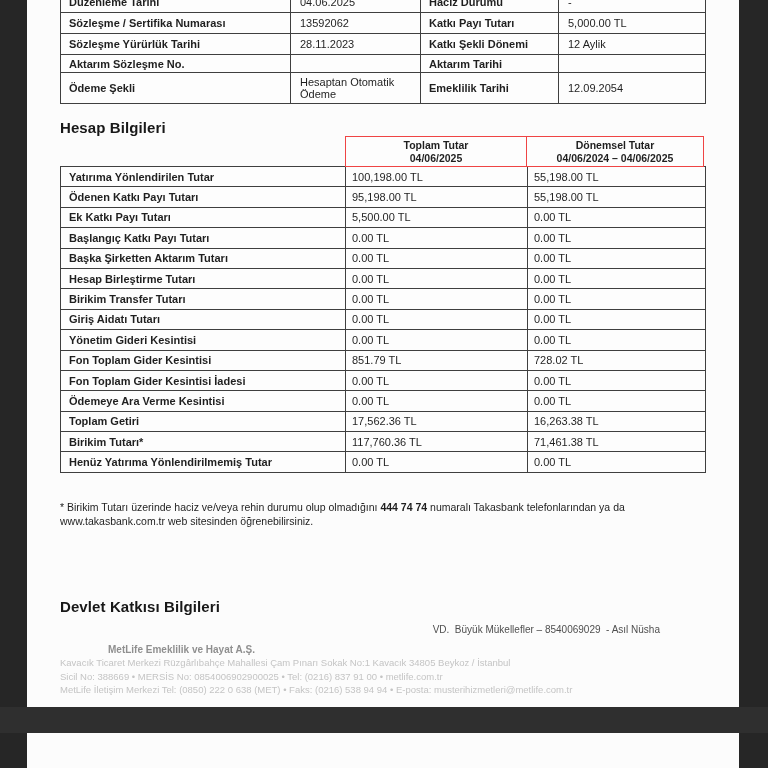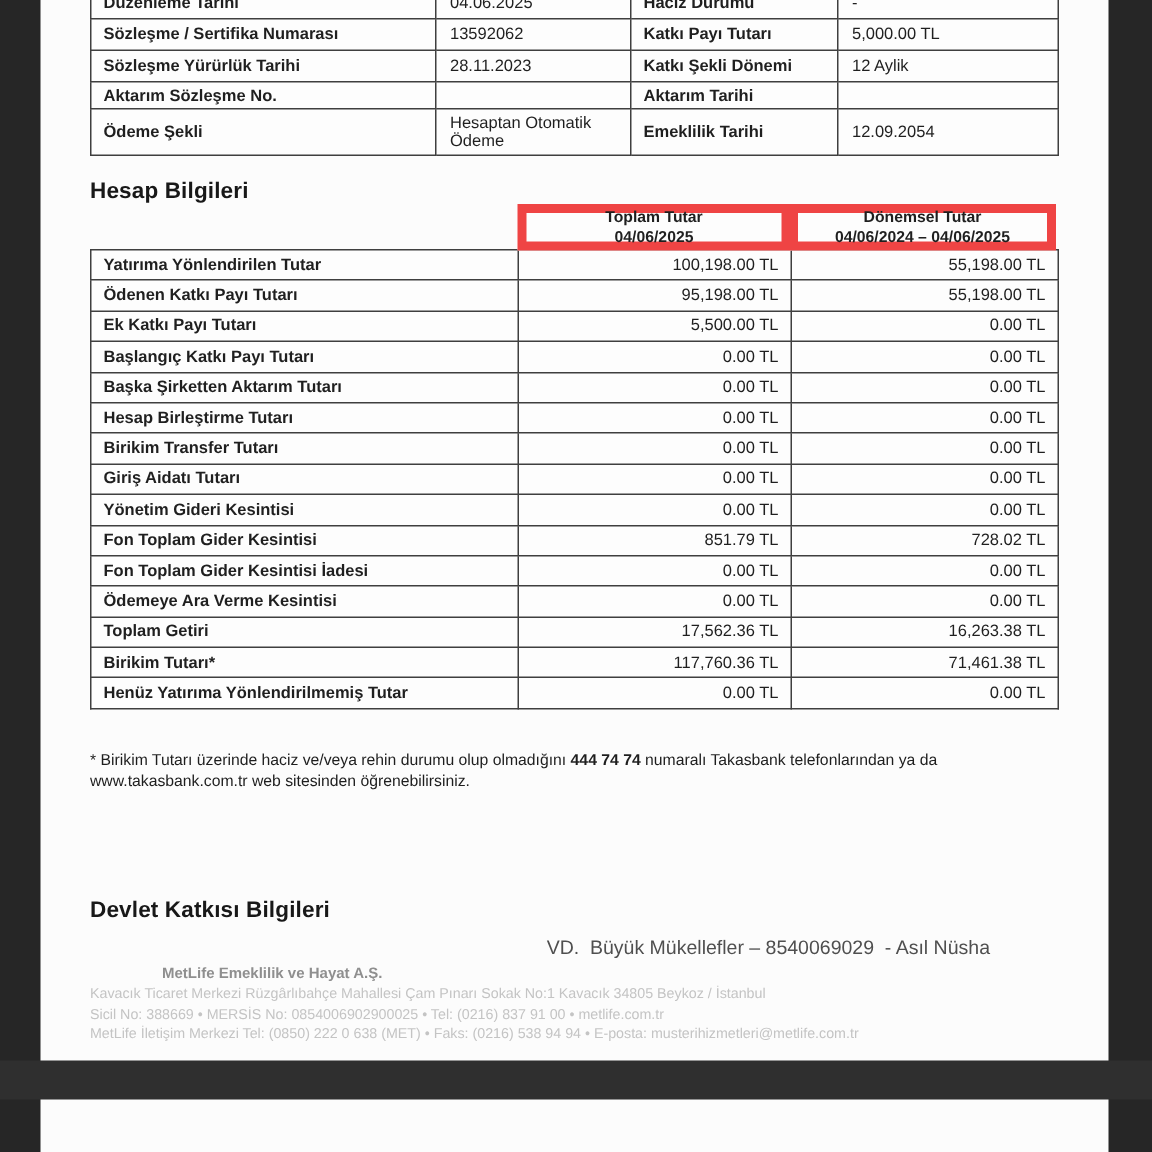--- a/index.html
+++ b/index.html
@@ -13,21 +13,21 @@
 
   .side-bar { position: absolute; top: 0; height: 768px; background: #262626; z-index: 5; }
   .side-bar.left  { left: 0; width: 27px; }
   .side-bar.right { right: 0; width: 29px; }
 
   
   table { border-collapse: collapse; table-layout: fixed; }
   td { border: 1px solid #3f3f3f; vertical-align: middle; font-size: 11px; background: #fdfdfd; }
   td.lbl { font-weight: bold; padding: 1px 6px 1px 8px; }
   td.val { padding: 1px 6px 1px 9px; }
-  td.num { text-align: right; padding: 1px 8px 1px 6px; }
+  td.num { padding: 1px 8px 1px 6px; }
 
   #contract-table { position: absolute; left: 60px; top: -9px; width: 645px; }
   #contract-table col:nth-child(1) { width: 230px; }
   #contract-table col:nth-child(2) { width: 130px; }
   #contract-table col:nth-child(3) { width: 138px; }
   #contract-table col:nth-child(4) { width: 147px; }
   #contract-table tr { height: 21px; }
   #contract-table tr:nth-child(4) { height: 18px; }
   #contract-table tr:nth-child(5) { height: 31px; }
 
@@ -35,21 +35,21 @@
   .section-title { position: absolute; left: 60px; font-size: 15px; font-weight: bold; color: #181818; letter-spacing: 0.1px; }
   #acct-title   { top: 119px; }
   #state-title  { top: 598px; }
 
   
   #acct-header {
     position: absolute; left: 345px; top: 136px; width: 360px; height: 31px;
     display: flex; z-index: 2;
   }
   #acct-header .hcell {
-    border: 6px solid #ef4444; background: #fdfdfd;
+    border: 1px solid #ef4444; background: #fdfdfd;
     display: flex; flex-direction: column; justify-content: center; align-items: center;
     font-size: 10.5px; font-weight: bold; line-height: 13px; text-align: center;
   }
   #acct-header .hcell.total  { width: 182px; }
   #acct-header .hcell.period { width: 178px; margin-left: -1px; }
 
   #acct-table { position: absolute; left: 60px; top: 166px; width: 645px; }
   #acct-table col:nth-child(1) { width: 285px; }
   #acct-table col:nth-child(2) { width: 182px; }
   #acct-table col:nth-child(3) { width: 178px; }
@@ -58,21 +58,21 @@
   
   #footnote {
     position: absolute; left: 60px; top: 500px; width: 660px;
     font-size: 10.5px; line-height: 14px; color: #1e1e1e; white-space: nowrap;
   }
   #footnote b { font-weight: bold; }
 
   
   #tax-line {
     position: absolute; right: 108px; top: 624px;
-    font-size: 13px; color: #4f4f4f; white-space: pre; margin-left: 12px;
+    font-size: 10px; color: #4f4f4f; white-space: pre; margin-left: 12px;
   }
 
   
   #footer { position: absolute; left: 60px; top: 643px; font-size: 9.5px; line-height: 13.3px; white-space: nowrap; }
   #footer .company { color: #8f8f8f; font-weight: bold; font-size: 10px; margin-left: 48px; }
   #footer .light   { color: #c4c4c4; }
 
   
   #page-separator { position: absolute; left: 0; top: 707px; width: 768px; height: 26px; background: #2f2f2f; z-index: 6; }
   #page2 { position: absolute; left: 27px; top: 733px; width: 712px; height: 35px; background: #fdfdfd; z-index: 4; }

